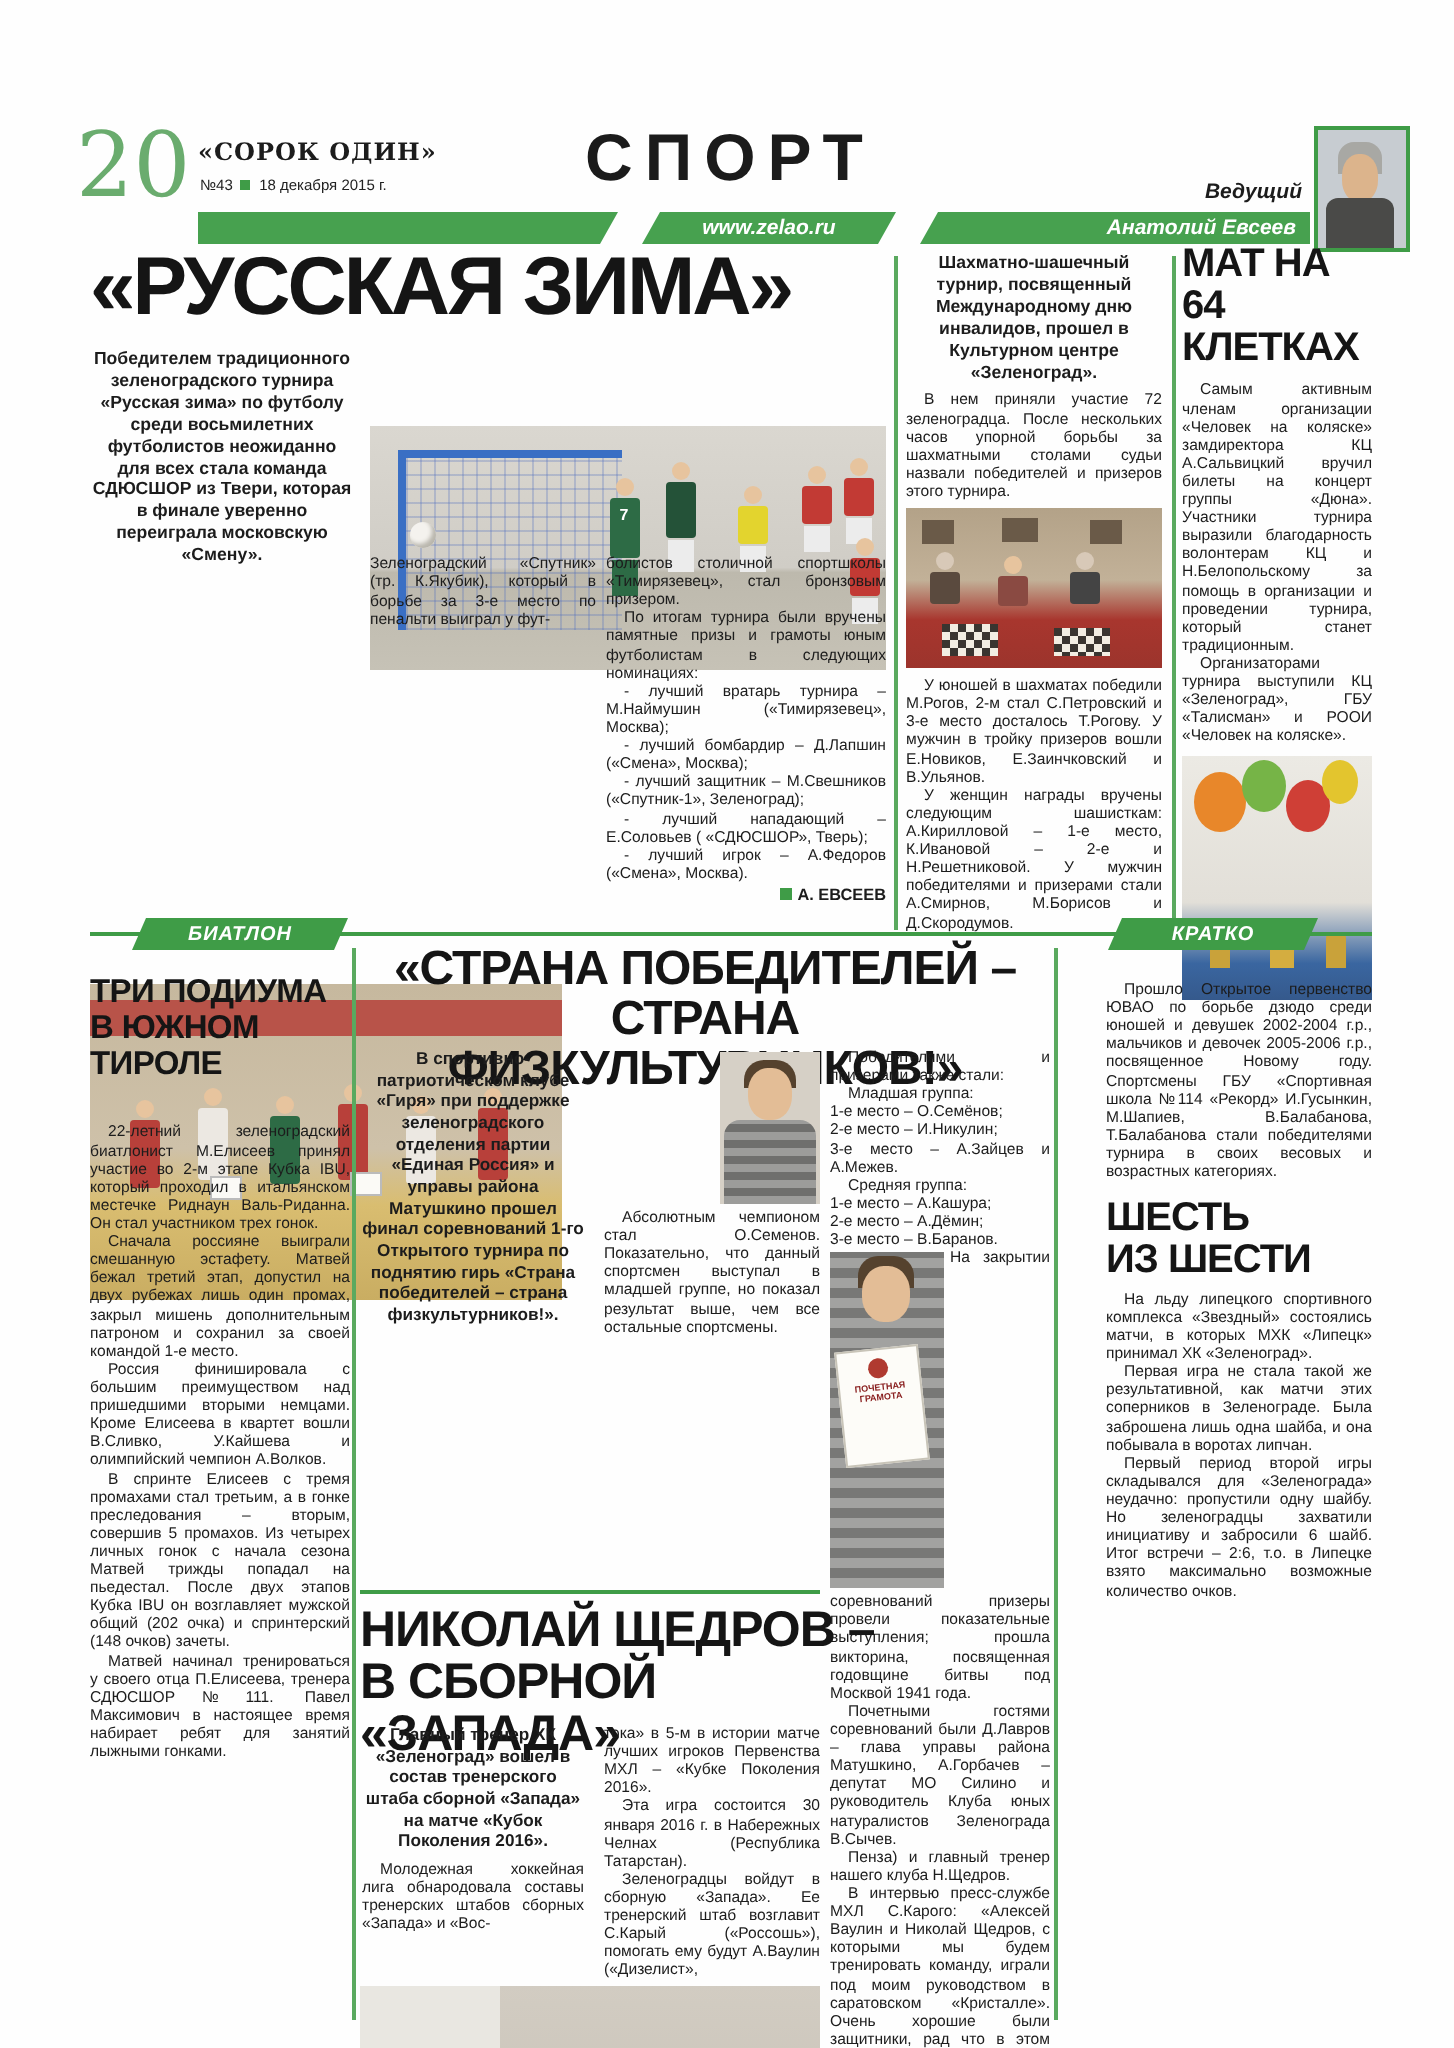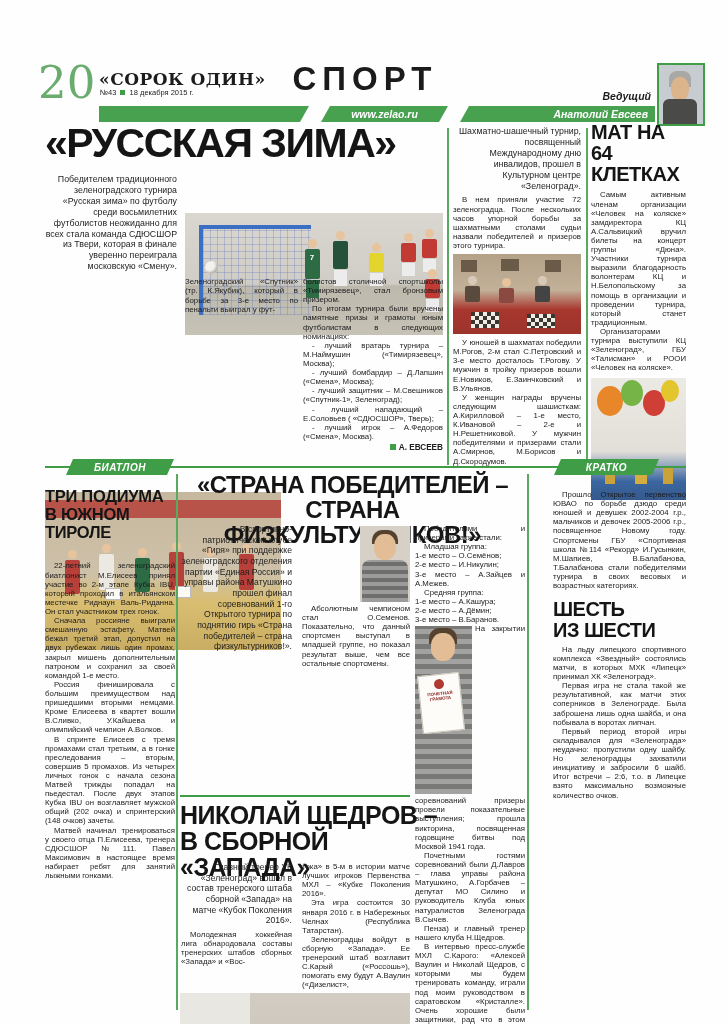--- a/index.html
+++ b/index.html
@@ -2,21 +2,21 @@
 <html><head>
 <meta charset="utf-8">
 <style>
   html,body{margin:0;padding:0;background:#e9e9e9;}
   .page{position:relative;width:727px;height:1024px;background:#fefefe;margin:0 auto;
         font-family:"Liberation Sans",sans-serif;color:#1c1c1c;overflow:hidden;}
   .abs{position:absolute;}
   .body-text{font-size:7.8px;line-height:1.17;text-align:justify;}
   .body-text p{margin:0;text-indent:9px;}
   .body-text p.ni{text-indent:0;}
-  .lead{font-weight:normal;font-size:8.8px;line-height:1.24;text-align:right;}
+  .lead{font-weight:bold;font-size:8.8px;line-height:1.24;text-align:center;}
   .h-huge{font-weight:bold;font-size:41px;letter-spacing:-1.5px;color:#151515;white-space:nowrap;}
   .h-big{font-weight:bold;font-size:24px;line-height:1.05;text-align:center;letter-spacing:-0.5px;color:#151515;}
   .h-med{font-weight:bold;font-size:21px;line-height:1.04;color:#151515;letter-spacing:-0.5px;}
   .h-small{font-weight:bold;font-size:16.5px;line-height:1.1;color:#151515;letter-spacing:-0.3px;}
   .tag{display:flex;align-items:center;justify-content:center;color:#fff;
        font-style:italic;font-weight:bold;font-size:10px;letter-spacing:0.5px;
        background:#3f9c47;clip-path:polygon(7px 0,100% 0,calc(100% - 7px) 100%,0 100%);}
   .bar{background:#47a14f;display:flex;align-items:center;height:16px;
        clip-path:polygon(9px 0,100% 0,calc(100% - 9px) 100%,0 100%);}
   .bar.flat-left{clip-path:polygon(0 0,100% 0,calc(100% - 9px) 100%,0 100%);}
@@ -34,21 +34,21 @@
   .fg u{display:block;width:13px;height:13px;margin:1px auto 0;background:#ececec;text-decoration:none;}
   .cap{font-size:7.8px;line-height:1.2;text-align:justify;}
 </style>
 </head>
 <body>
 
 <div class="page">
 
   <div class="abs" style="left:38px;top:60px;font-family:'DejaVu Serif',serif;font-size:45px;color:#6aac6e;line-height:1;">20</div>
 
-  <div class="abs" style="left:99px;top:69px;font-family:'DejaVu Serif',serif;font-weight:bold;font-size:17px;letter-spacing:0.5px;">«СОРОК ОДИН»</div>
+  <div class="abs" style="left:99px;top:69px;font-family:'DejaVu Serif',serif;font-weight:bold;font-size:12px;letter-spacing:0.5px;">«СОРОК ОДИН»</div>
 
   <div class="abs" style="left:100px;top:88px;font-size:7.5px;color:#222;">
     <span>№43</span>
     <span class="sq" style="width:5px;height:5px;margin:0 2px;"></span>
     <span>18 декабря 2015 г.</span>
   </div>
 
   <div class="abs" style="left:280px;top:60px;width:170px;text-align:center;font-size:33px;font-weight:bold;letter-spacing:6px;color:#1b1b1b;">СПОРТ</div>
 
   <div class="abs" style="left:555px;top:90px;width:96px;text-align:right;font-style:italic;font-weight:bold;font-size:10.5px;">Ведущий</div>

